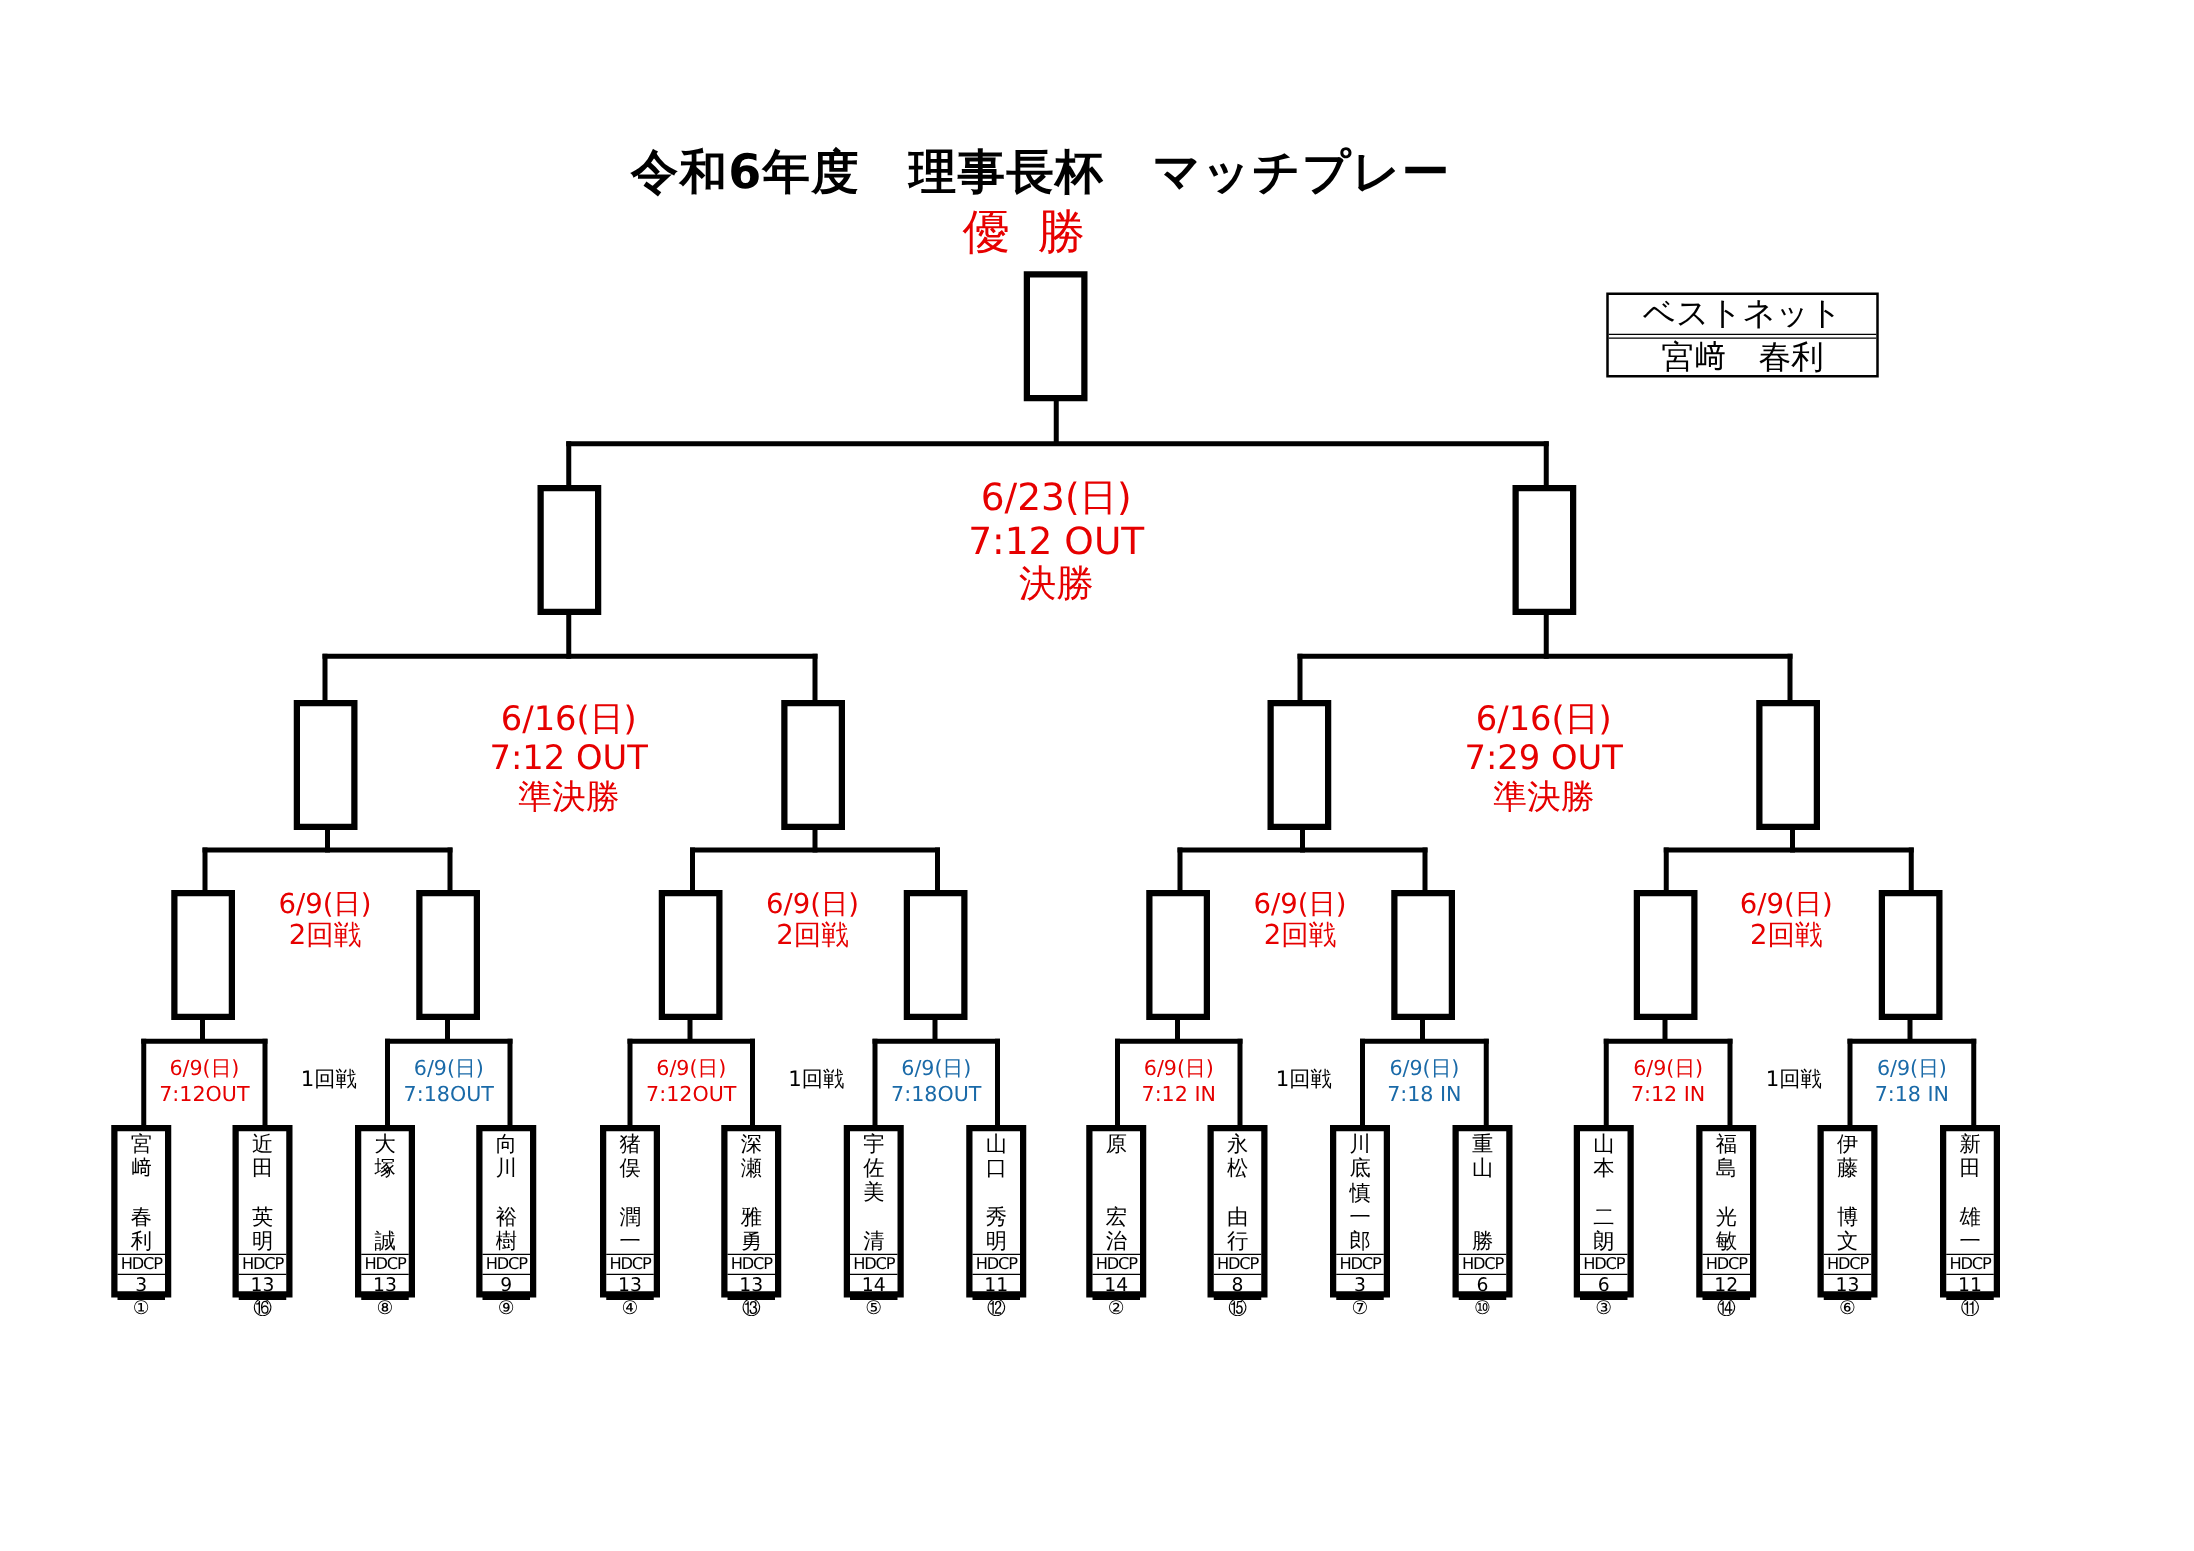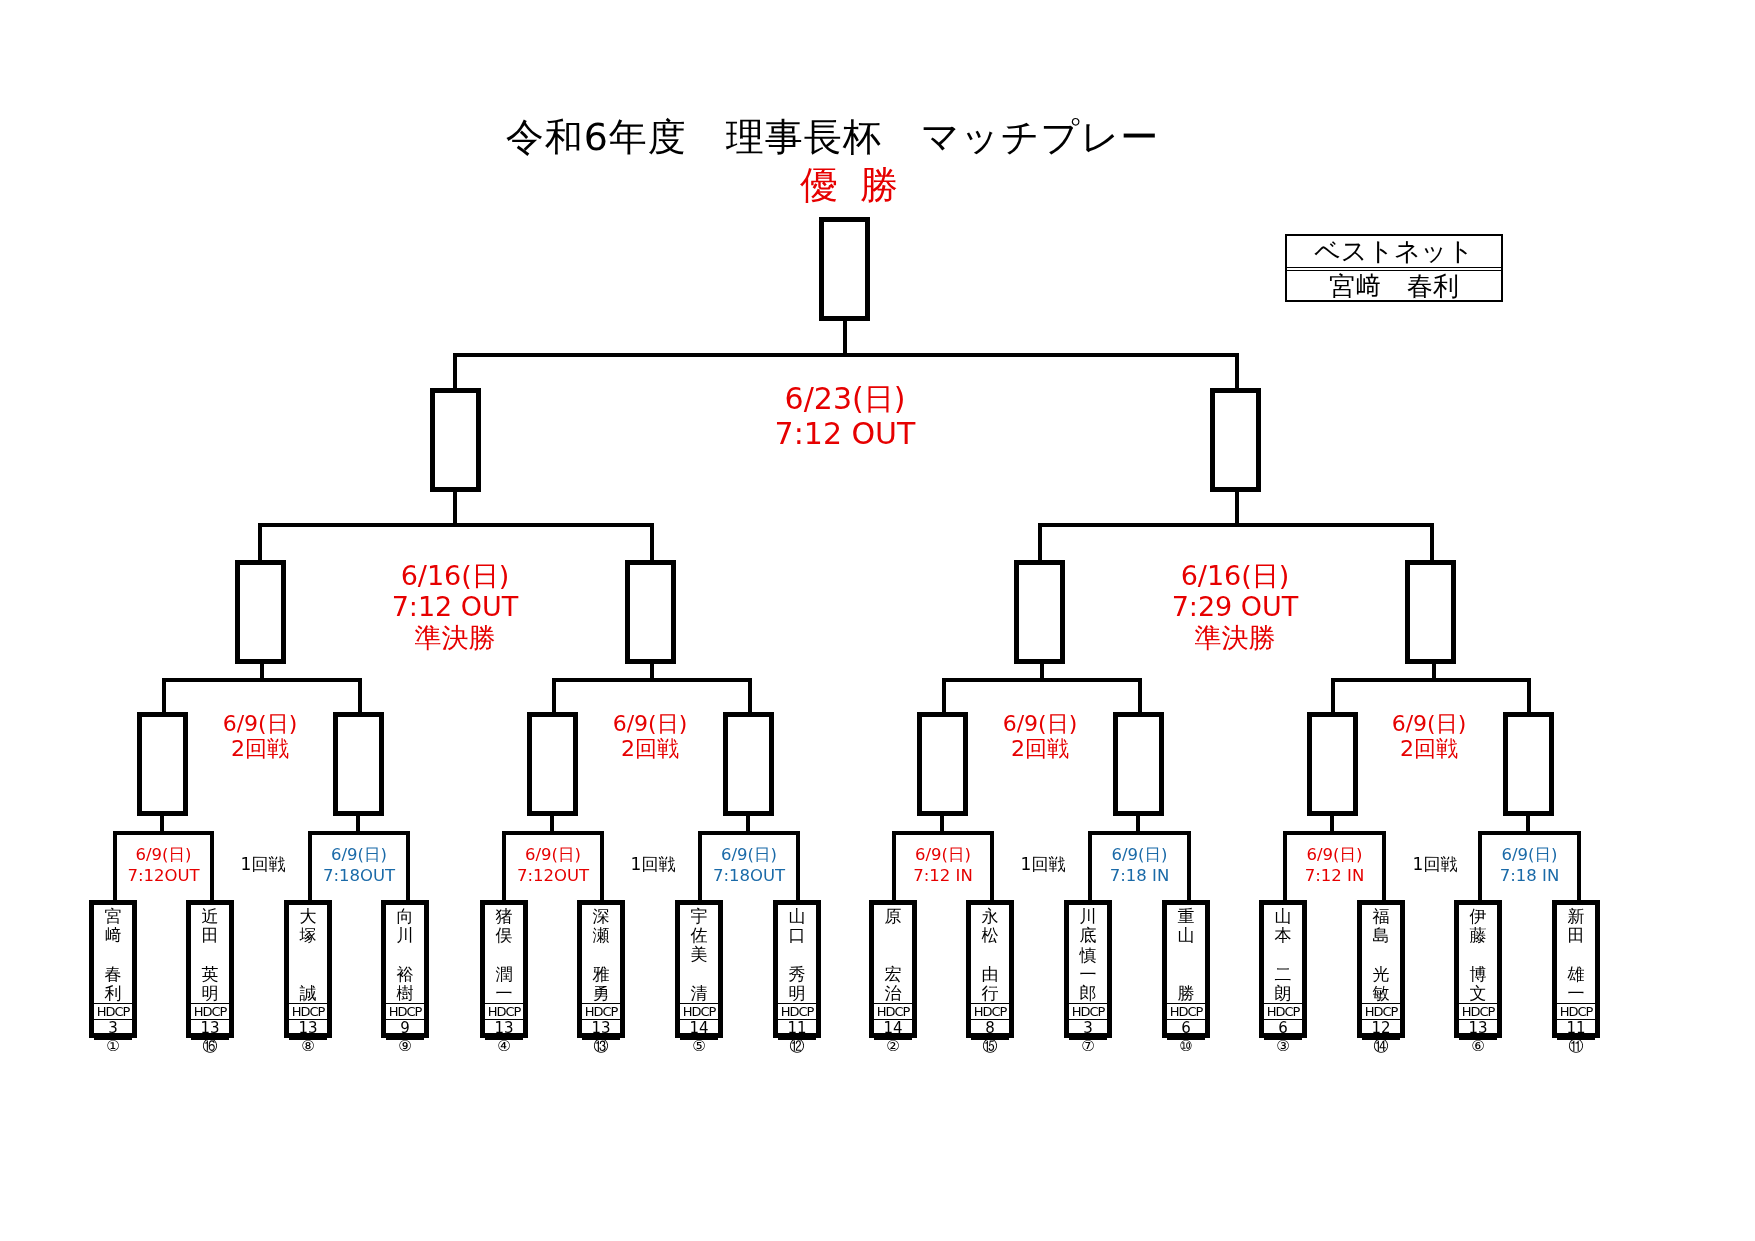--- a/index.html
+++ b/index.html
@@ -1,22 +1,22 @@
 <!DOCTYPE html>
 <html><head>
 <meta charset="utf-8">
 <style>
   html, body { margin:0; padding:0; background:#ffffff; }
   body { width:1755px; height:1241px; position:relative; overflow:hidden;
          font-family:"DejaVu Sans", sans-serif; color:#000; }
   .abs { position:absolute; }
-  .title { left:0; width:1755px; top:112px; text-align:center; font-weight:normal;
+  .title { left:0; width:1755px; top:112px; text-align:center; font-weight:bold;
            font-size:38px; letter-spacing:1px; padding-left:0; }
   .title span { display:inline-block; margin:0 0 0 -90px; }
-  .champ-label { left:770px; width:150px; top:160px; text-align:right; color:#e60000;
+  .champ-label { left:770px; width:150px; top:160px; text-align:left; color:#e60000;
                  font-family:"DejaVu Serif", serif; font-size:38px; letter-spacing:22px; }
   .box { position:absolute; border:5px solid #000; background:#fff; box-sizing:border-box; }
   .hline { position:absolute; height:4px; background:#000; }
   .vline { position:absolute; width:4px; background:#000; }
   .red { color:#e60000; }
   .blue { color:#1a6aa8; }
   .lbl { position:absolute; text-align:center; line-height:1.15; }
   .final-lbl { font-size:30px; }
   .semi-lbl { font-size:27px; }
   .r2-lbl { font-size:22px; }
@@ -47,20 +47,21 @@
 
 <div class="box" style="left:819px;top:217px;width:51px;height:104px;"></div>
 <div class="vline" style="left:843px;top:320px;height:36px;"></div>
 <div class="hline" style="left:453px;top:353px;width:786px;"></div>
 <div class="vline" style="left:453px;top:353px;height:36px;"></div>
 <div class="vline" style="left:1235px;top:353px;height:36px;"></div>
 
 <div class="lbl final-lbl red" style="left:715px;top:382px;width:260px;">
   <div>6/23(日)</div>
   <div>7:12 OUT</div>
+  <div>決勝</div>
 </div>
 
 <div class="box" style="left:430px;top:388px;width:51px;height:104px;"></div>
 <div class="box" style="left:1210px;top:388px;width:51px;height:104px;"></div>
 <div class="vline" style="left:453px;top:491px;height:36px;"></div>
 <div class="vline" style="left:1235px;top:491px;height:36px;"></div>
 
 <div class="hline" style="left:258px;top:523px;width:396px;"></div>
 <div class="hline" style="left:1038px;top:523px;width:396px;"></div>
 <div class="vline" style="left:258px;top:523px;height:40px;"></div>

